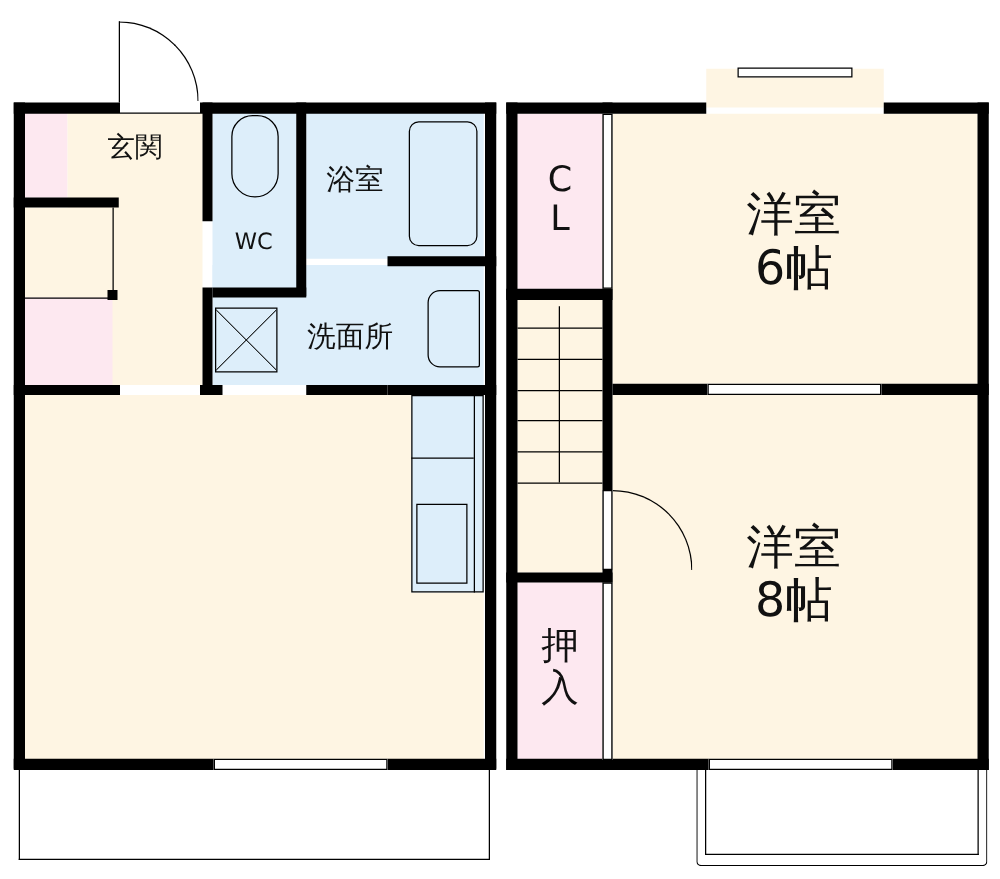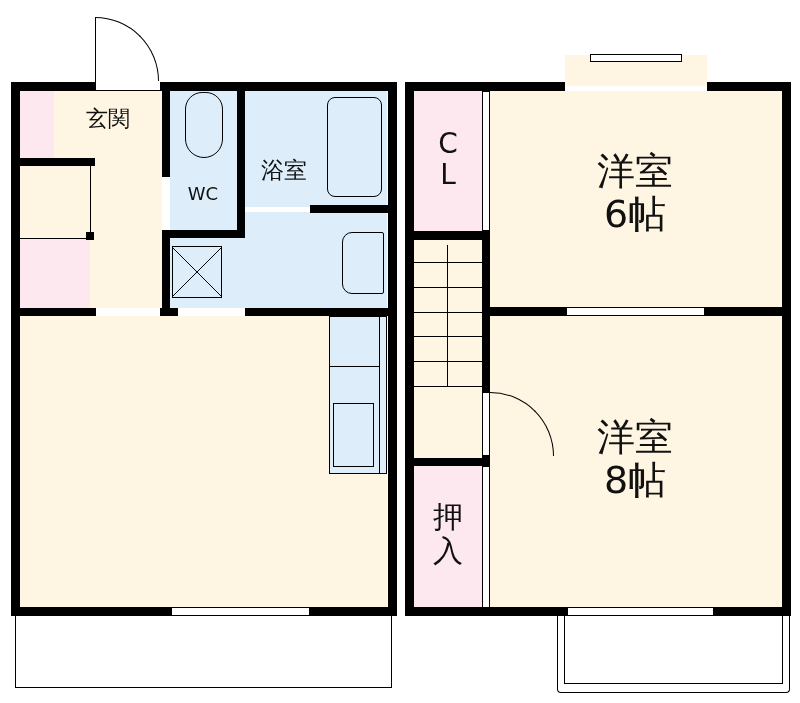--- a/index.html
+++ b/index.html
@@ -60,21 +60,22 @@
   <div class="wall" style="left:11px;top:308px;width:85px;height:8px;"></div>
   <div class="wall" style="left:160px;top:308px;width:18px;height:8px;"></div>
   <div class="wall" style="left:245px;top:308px;width:65px;height:8px;background:#000;"></div>
   <div class="wall" style="left:310px;top:308px;width:87px;height:8px;"></div>
   <div class="wall" style="left:86px;top:232px;width:8px;height:8px;"></div>
 
   <div class="abs" style="left:15px;top:616px;width:377px;height:72px;border:1px solid #000;border-top:none;box-sizing:border-box;"></div>
 
   <div class="label" style="left:62px;top:107px;width:92px;font-size:22px;">玄関</div>
   <div class="label" style="left:172px;top:184px;width:62px;font-size:18px;">WC</div>
-  <div class="label" style="left:245px;top:132px;width:78px;font-size:23px;margin-top:26px;">浴室</div>
+  <div class="label" style="left:245px;top:132px;width:78px;font-size:23px;">浴室</div>
+  <div class="label" style="left:225px;top:258px;width:110px;font-size:23px;">洗面所</div>
 
   <div class="abs pink" style="left:414px;top:91px;width:68px;height:140px;"></div>
   <div class="abs cream" style="left:490px;top:91px;width:292px;height:216px;"></div>
   <div class="abs cream" style="left:414px;top:240px;width:68px;height:218px;"></div>
   <div class="abs cream" style="left:490px;top:316px;width:292px;height:292px;"></div>
   <div class="abs pink" style="left:414px;top:466px;width:68px;height:142px;"></div>
 
   <div class="abs cream" style="left:565px;top:55px;width:142px;height:31px;"></div>
   <div class="win" style="left:590px;top:54px;width:92px;height:8px;"></div>
 

